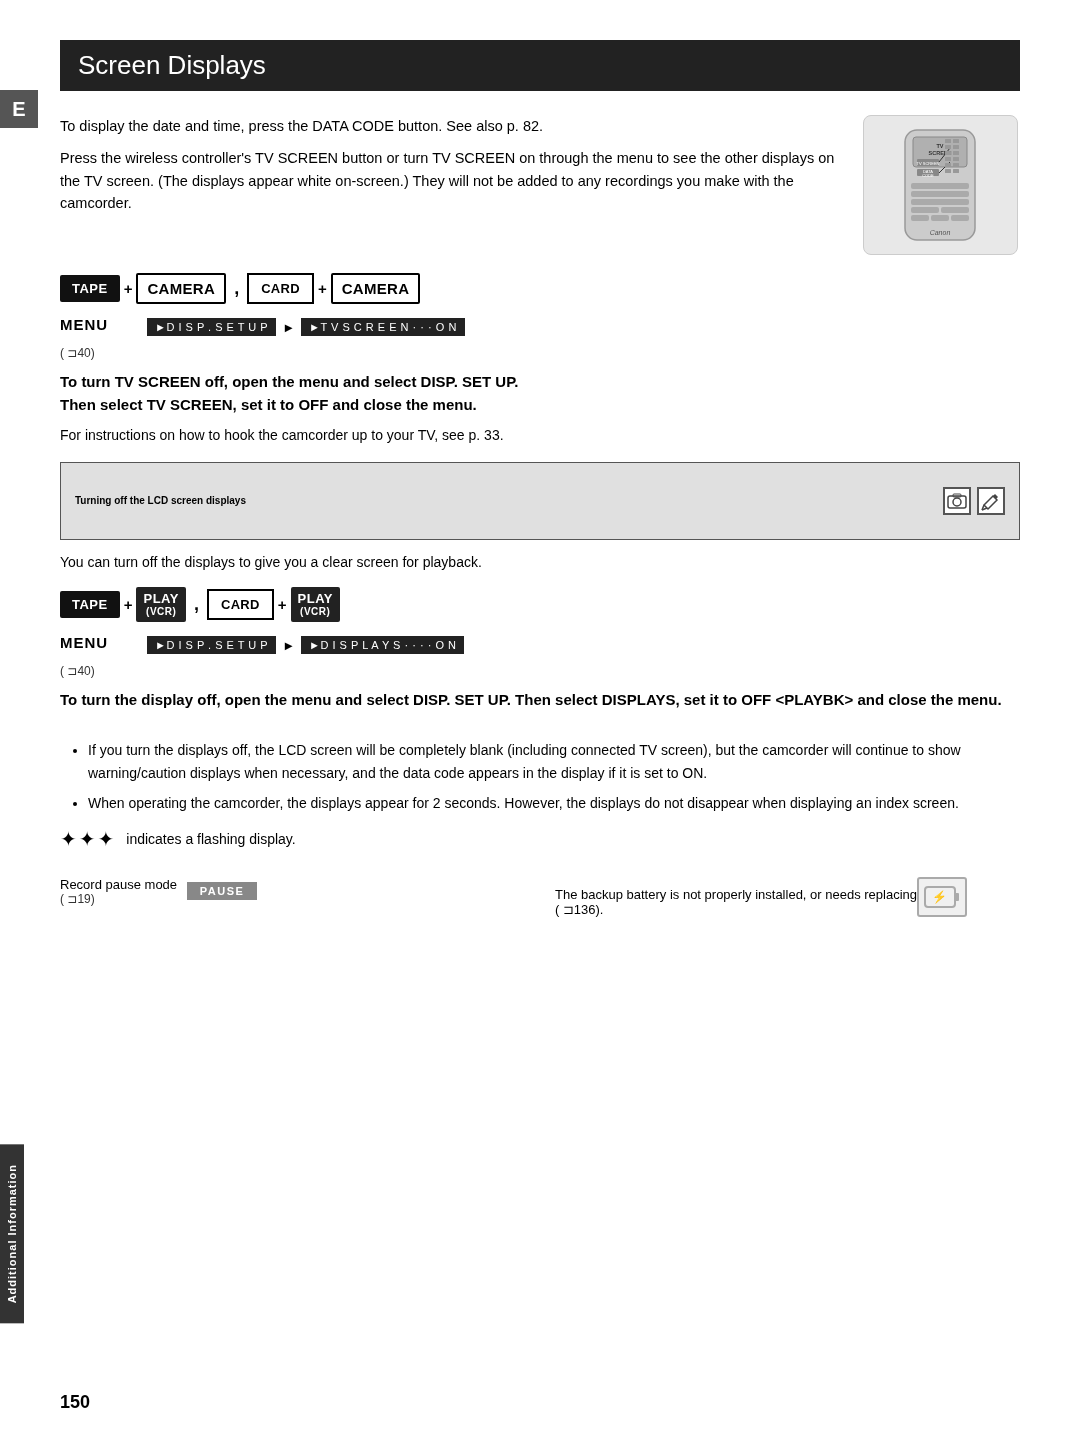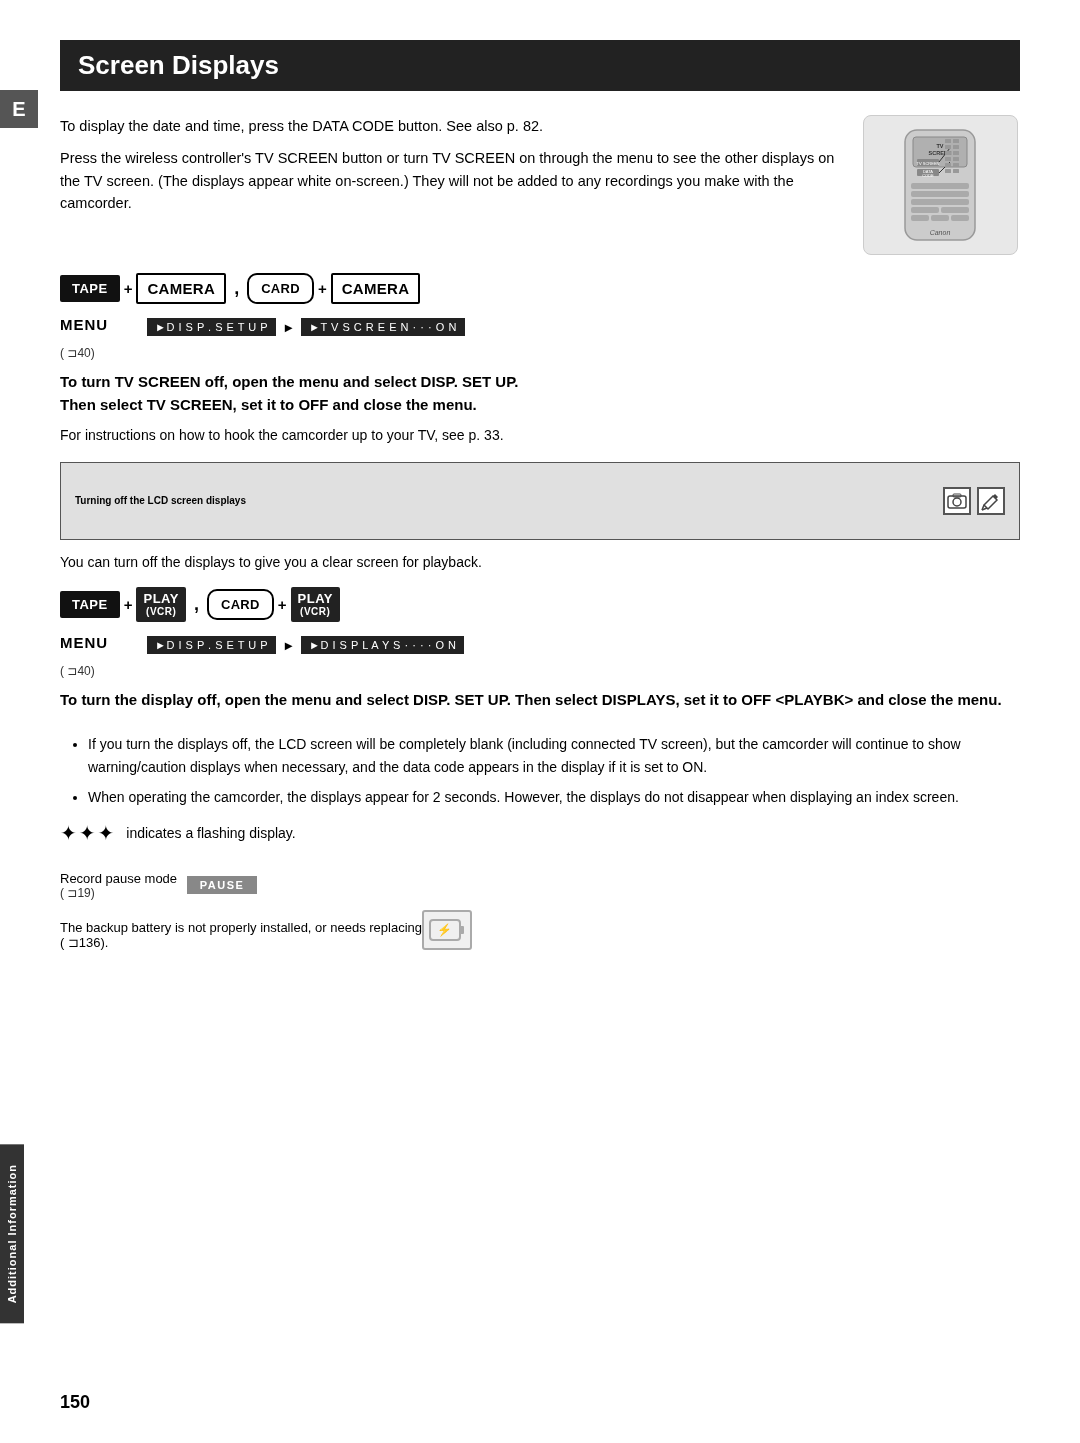--- a/index.html
+++ b/index.html
@@ -15,21 +15,21 @@
       width: 1080px;
       min-height: 1443px;
       padding: 40px 60px 40px 60px;
       position: relative;
     }
     
     .section-header {
       background: #222;
       color: #fff;
       font-size: 26px;
-      font-weight: bold;
+      font-weight: normal;
       padding: 10px 18px;
       margin-bottom: 24px;
     }
     .intro-section {
       display: flex;
       gap: 24px;
       margin-bottom: 18px;
     }
     .intro-text {
       flex: 1;
@@ -150,39 +150,39 @@
       line-height: 1.2;
     }
     .btn-vcr span.top { font-size: 13px; font-weight: bold; }
     .btn-vcr span.bottom { font-size: 10px; }
     
     .bullet-list {
       list-style: disc;
       padding-left: 28px;
       font-size: 14px;
       line-height: 1.6;
-      margin: 22px 0 12px 0;
+      margin: 28px 0 12px 0;
     }
     .bullet-list li { margin-bottom: 8px; }
     
     .flash-row {
       display: flex;
       align-items: center;
       gap: 10px;
       margin: 10px 0 16px 0;
       font-size: 14px;
     }
     .flash-symbol {
       font-size: 20px;
       letter-spacing: 2px;
     }
     
     .bottom-grid {
       display: grid;
-      grid-template-columns: 1fr;
+      grid-template-columns: 1fr 1fr;
       gap: 10px 30px;
       margin-top: 26px;
       font-size: 13px;
       align-items: start;
     }
     .record-row {
       display: flex;
       flex-direction: column;
       gap: 10px;
     }
@@ -290,21 +290,21 @@
       border-radius: 2px;
       letter-spacing: 0.3px;
     }
     .card-btn {
       background: #fff;
       color: #000;
       font-weight: bold;
       font-size: 13px;
       padding: 6px 12px;
       border: 2px solid #000;
-      border-radius: 10px;
+      border-radius: 0;
       letter-spacing: 0.3px;
     }
   </style>
 </head>
 <body>
 
 <div class="page">
 
   <div class="additional-info">
     <div class="additional-label">Additional

